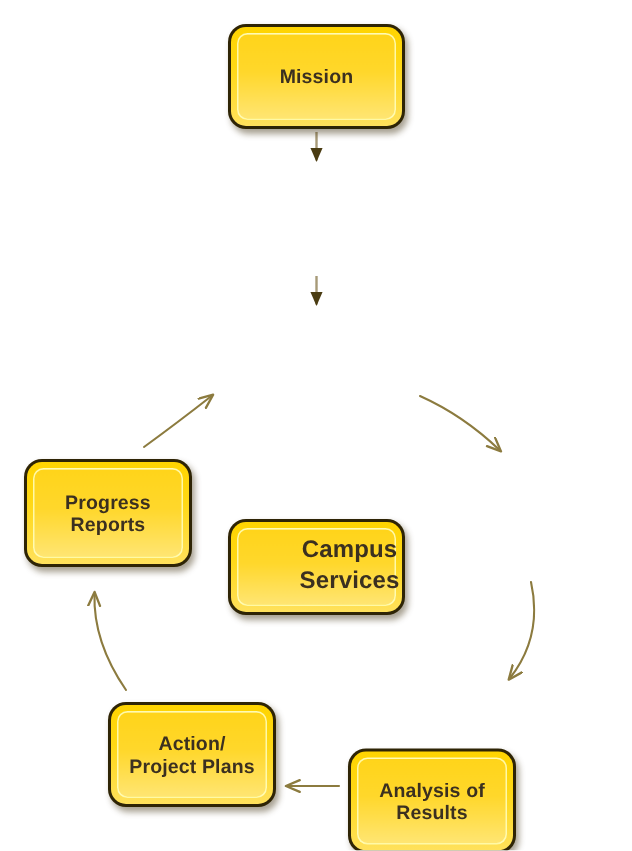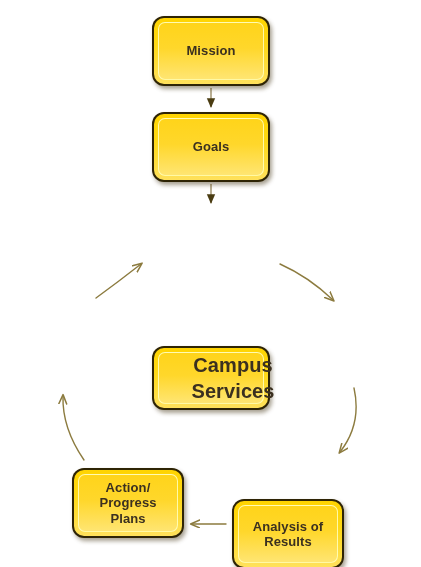--- a/index.html
+++ b/index.html
@@ -51,21 +51,21 @@
   .node .label{
     color:#3b3020;
     font-weight:bold;
     font-size:13px;
     line-height:1.18;
     letter-spacing:.1px;
     white-space:pre-line;
     padding:0 3px;
   }
   .node.center .label{
-    font-size:20px;
+    font-size:16px;
     line-height:1.3;
     margin-left:44px;
   }
 </style>
 </head>
 <body>
 
 <div id="stage">
 
   <svg id="arrow-layer" viewBox="0 0 421 567" width="421" height="567" aria-hidden="true">
@@ -108,48 +108,49 @@
   </svg>
 
   <div class="node" id="node-mission" style="left: 152px; top: 16px; width: 118px; height: 70px;">
     <div class="bevel">
       <div class="inner">
         <span class="label">Mission</span>
       </div>
     </div>
   </div>
 
-  <div class="node" id="node-goals" style="left: 152px; top: 112px; width: 118px; height: 70px;">
-    <div class="bevel">
-      <div class="inner">
-        <span class="label">Goals</span>
-      </div>
-    </div>
-  </div>
 
 
 
   <div class="node" id="node-analysis" style="left: 232px; top: 468px; width: 112px; height: 70px; margin-top: 31px;">
     <div class="bevel">
       <div class="inner">
         <span class="label">Analysis of
 Results</span>
       </div>
     </div>
   </div>
 
   <div class="node" id="node-action-plans" style="left: 72px; top: 468px; width: 112px; height: 70px;">
     <div class="bevel">
       <div class="inner">
         <span class="label">Action/
-Progress Plans</span>
+Project Plans</span>
       </div>
     </div>
   </div>
 
+  <div class="node" id="node-progress-reports" style="left: 16px; top: 306px; width: 112px; height: 72px;">
+    <div class="bevel">
+      <div class="inner">
+        <span class="label">Progress
+Reports</span>
+      </div>
+    </div>
+  </div>
 
   <div class="node center" id="node-center" style="left: 152px; top: 346px; width: 118px; height: 64px;">
     <div class="bevel">
       <div class="inner">
         <span class="label">Campus
 Services</span>
       </div>
     </div>
   </div>
 

